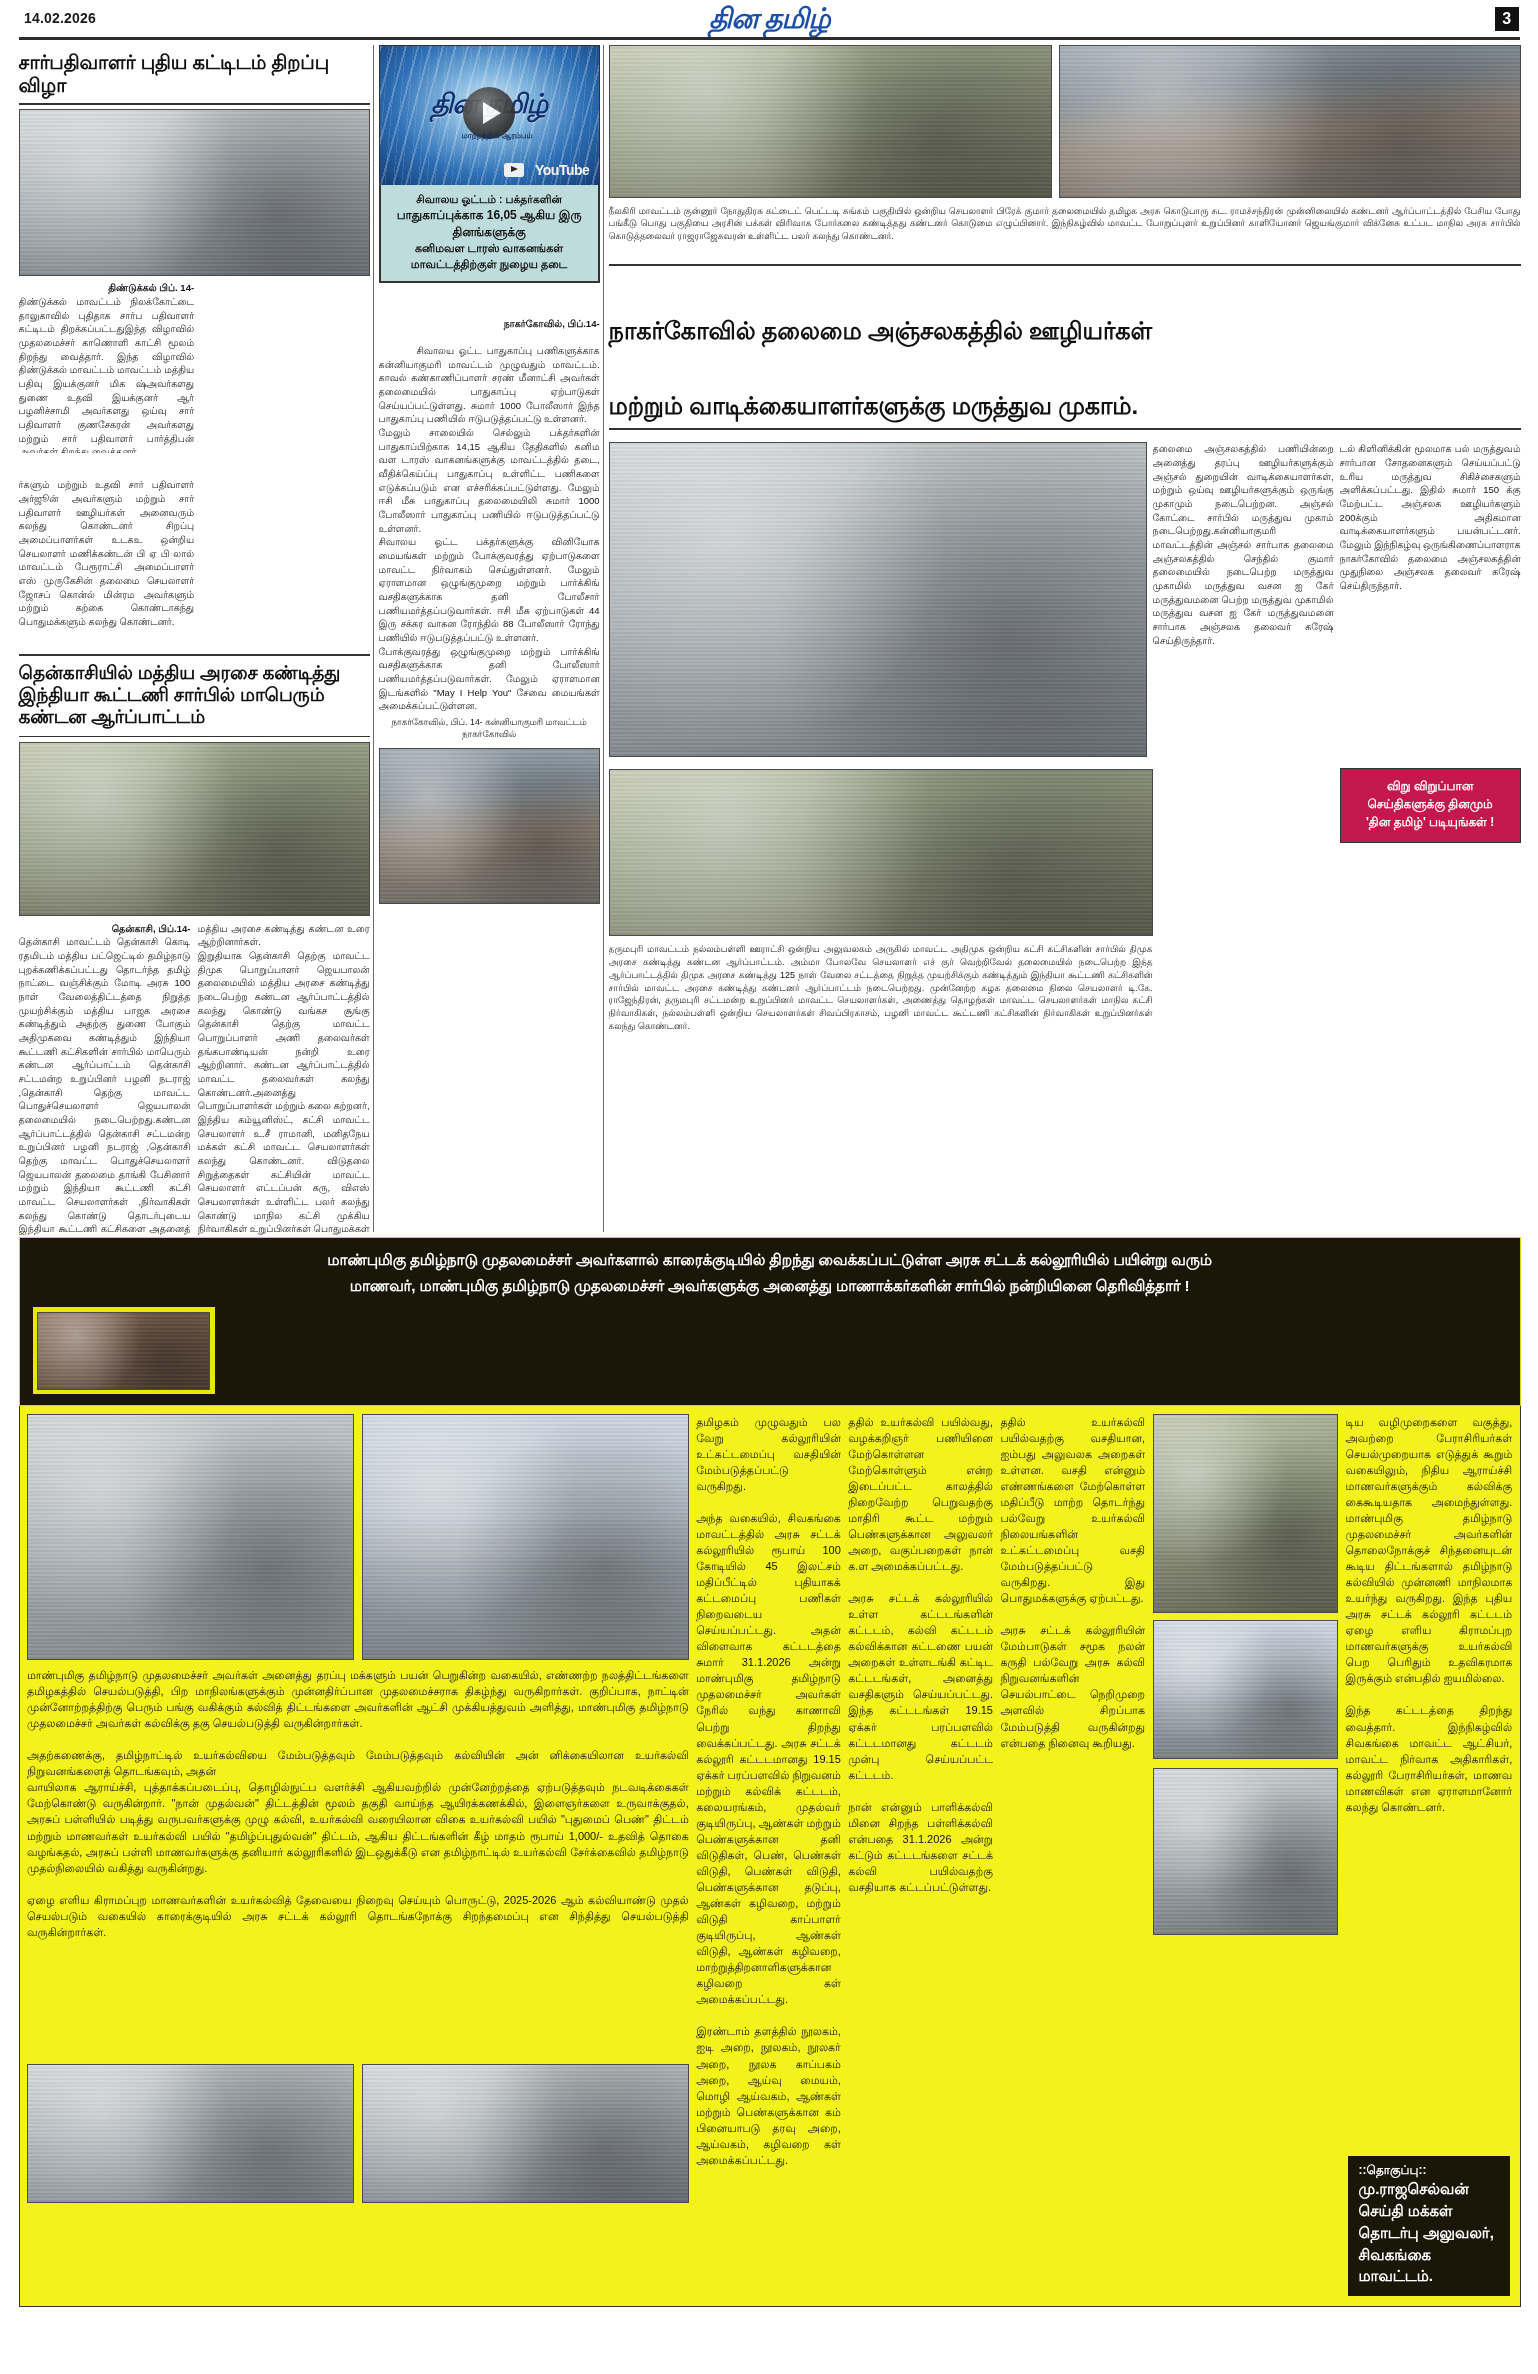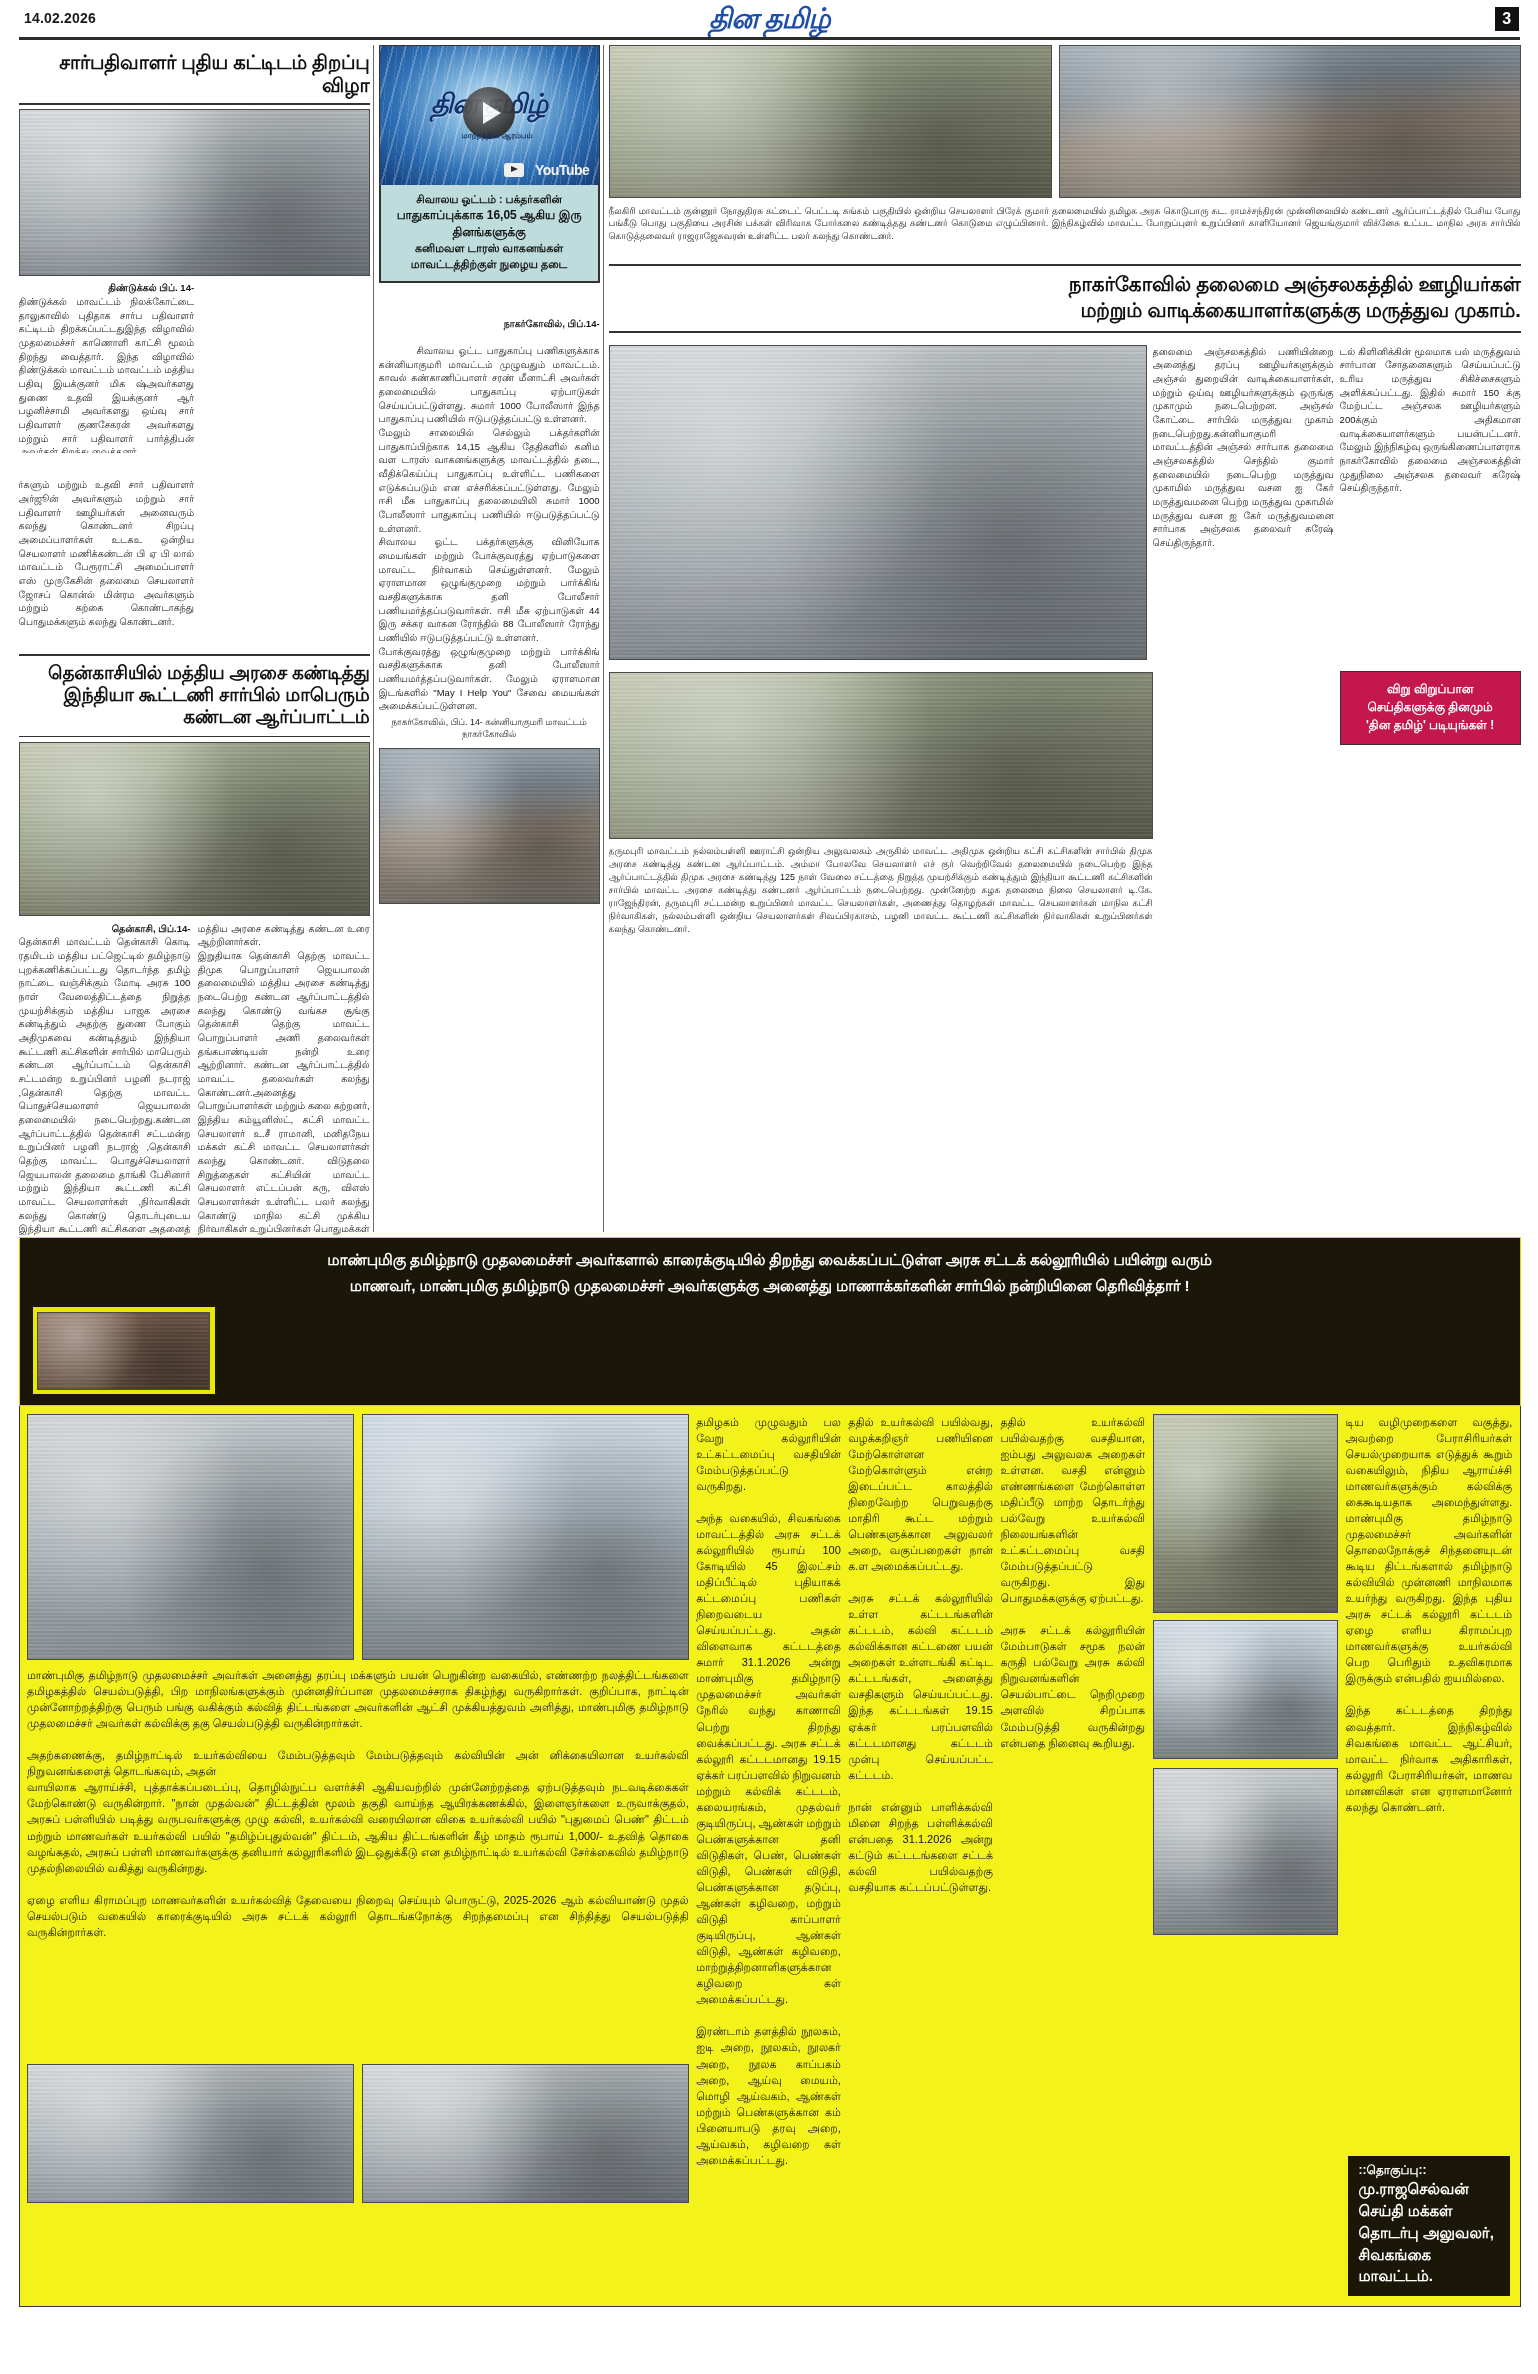--- a/index.html
+++ b/index.html
@@ -29,21 +29,21 @@
     width: 24px; height: 24px; background: #111; color: #fff;
     font-size: 16px; font-weight: bold; text-align: center; line-height: 24px;
   }
   .mast-rule {
     position: absolute; left: 18.6px; right: 18.6px; top: 37px;
     height: 2.8px; background: #2b2b2b;
   }
 
   
   .hl {
-    font-weight: bold; color: #111; text-align: right;
+    font-weight: bold; color: #111; text-align: left;
     line-height: 1.18; letter-spacing: -0.2px;
   }
   .rule-med  { height: 1.9px; background: #333; }
 
   .photo {
     background: #b9bfc4; border: 0.9px solid #4a4a4a; overflow: hidden;
     position: relative;
   }
   .photo::after {
     content: ""; position: absolute; inset: 0;
@@ -133,21 +133,21 @@
   .yt-badge span { font-size: 14px; font-weight: bold; color: #f2f2f2; letter-spacing: -0.5px; }
 
   .teal {
     background: #bfdcdc; border: 0.9px solid #333; border-top: none;
     padding: 5.6px 5.6px 7.4px; text-align: center;
   }
   .teal .l1 { font-size: 10.7px; font-weight: bold; color: #111; line-height: 1.5; }
   .teal .l2 { font-size: 12px;  font-weight: bold; color: #111; line-height: 1.45; }
   .teal .l3 { font-size: 11px;  font-weight: bold; color: #111; line-height: 1.45; }
 
-  .hd-c1 { font-size: 20px; padding: 7.4px 0 8.3px; }
+  .hd-c1 { font-size: 24px; padding: 7.4px 0 8.3px; margin-top: 44px; }
 
   
   .redbox {
     background: #c4174e; border: 0.9px solid #333; color: #fff;
     text-align: center; padding: 8.3px 5.6px 10.2px;
   }
   .redbox div { font-size: 12px; font-weight: bold; line-height: 1.5; }
 
   
   .sec-bot { position: absolute; left: 18.6px; top: 1237px; width: 1502px; }

